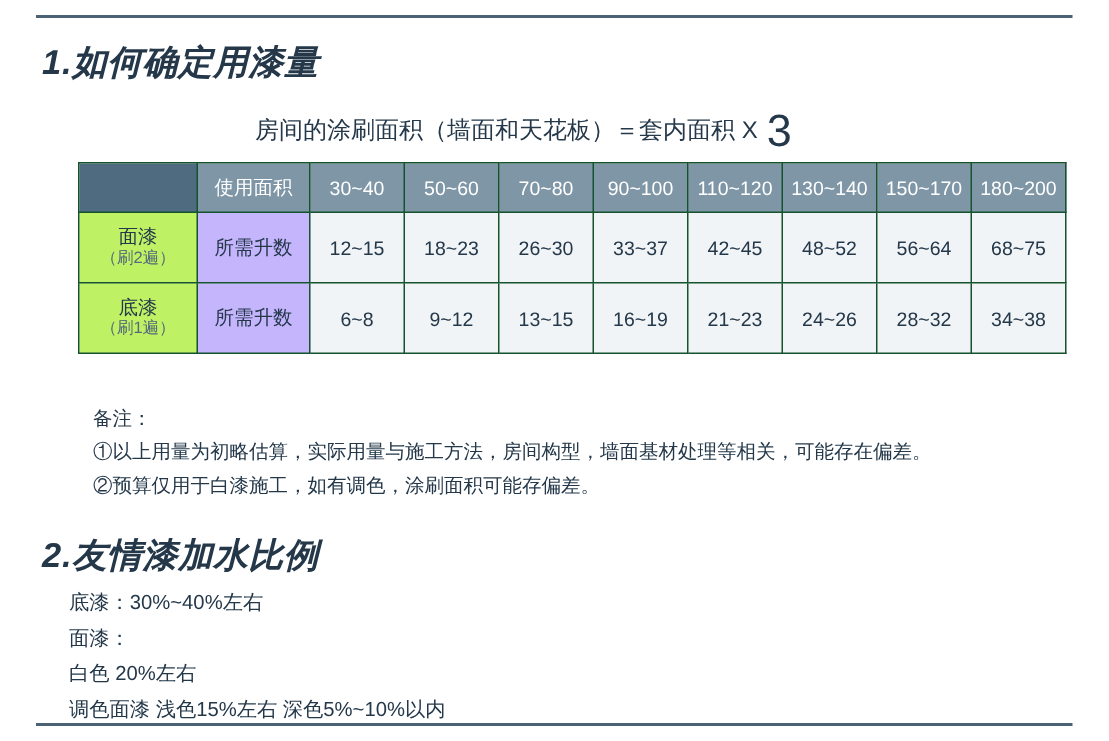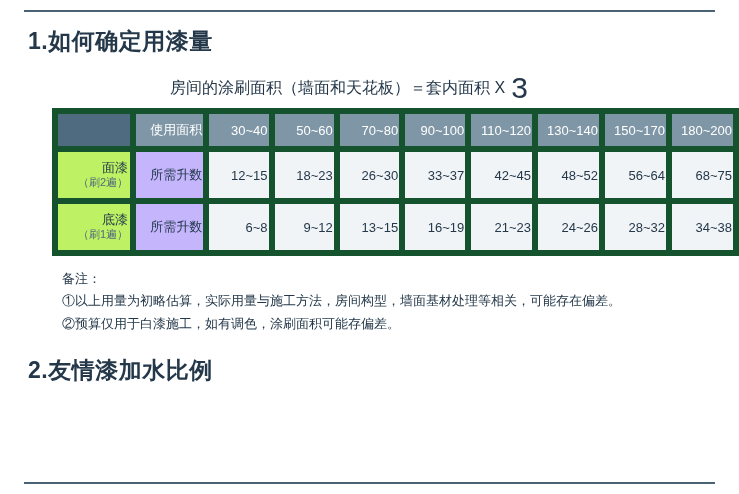--- a/index.html
+++ b/index.html
@@ -31,20 +31,21 @@
   .rule.bottom { top: 482px; }
 
   .section-title {
     position: absolute;
     left: 28px;
     font-size: 23px;
     font-weight: bold;
     color: #24384a;
     letter-spacing: 0.5px;
     white-space: nowrap;
+    font-style: italic;
   }
   .section-title.t1 { top: 26px; }
   .section-title.t2 { top: 355px; }
 
   .formula {
     position: absolute;
     left: 170px;
     top: 66px;
     font-size: 16px;
     color: #24384a;
@@ -59,22 +60,22 @@
   }
 
   table.paint {
     position: absolute;
     left: 52px;
     top: 108px;
     border-collapse: collapse;
     font-size: 13px;
   }
   table.paint td {
-    border: 6px solid #14532d;
-    text-align: right;
+    border: 1px solid #14532d;
+    text-align: center;
     vertical-align: middle;
     height: 26px;
     color: #24384a;
   }
   table.paint tr.head td {
     background: #7f96a6;
     color: #ffffff;
     font-size: 13px;
     height: 30px;
   }
@@ -195,16 +196,22 @@
     </table>
 
   <div class="notes">
     <div>备注：</div>
     <div>①以上用量为初略估算，实际用量与施工方法，房间构型，墙面基材处理等相关，可能存在偏差。</div>
     <div>②预算仅用于白漆施工，如有调色，涂刷面积可能存偏差。</div>
   </div>
 
   <div class="section-title t2">2.友情漆加水比例</div>
 
+  <div class="ratio">
+    <div>底漆：30%~40%左右</div>
+    <div>面漆：</div>
+    <div>白色  20%左右</div>
+    <div>调色面漆  浅色15%左右 深色5%~10%以内</div>
+  </div>
 
   <div class="rule bottom"></div>
 
 </div>
 
 </body></html>

